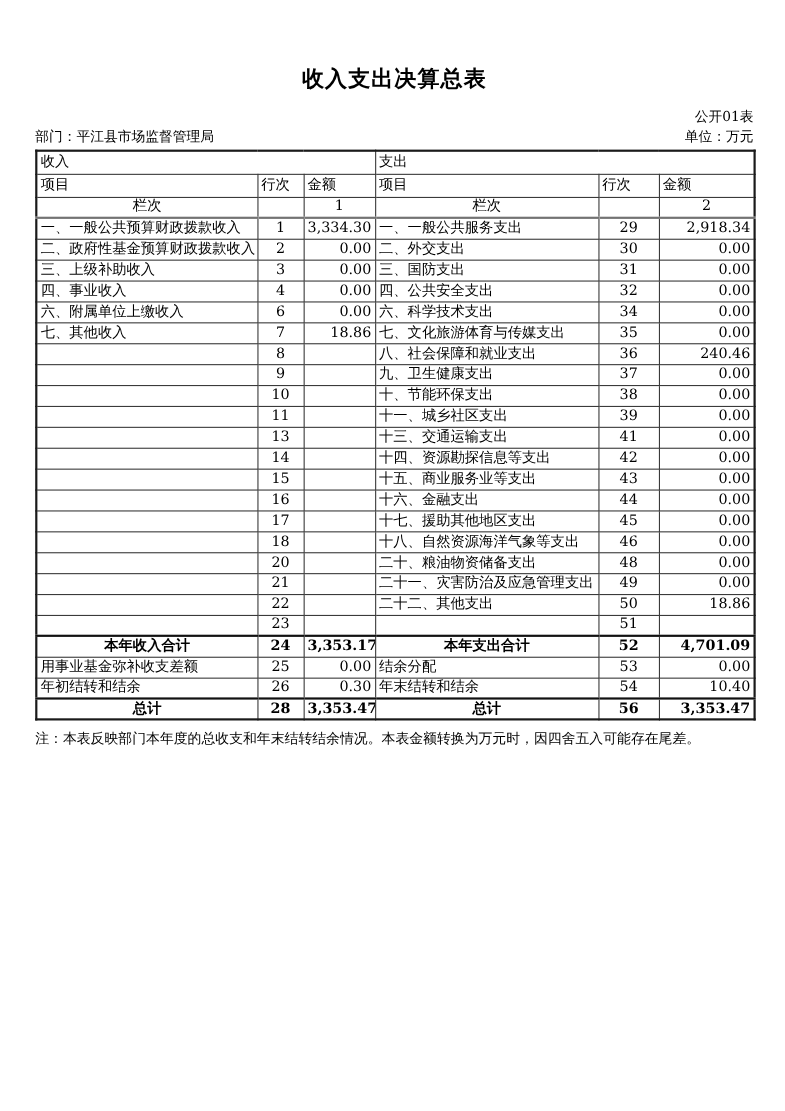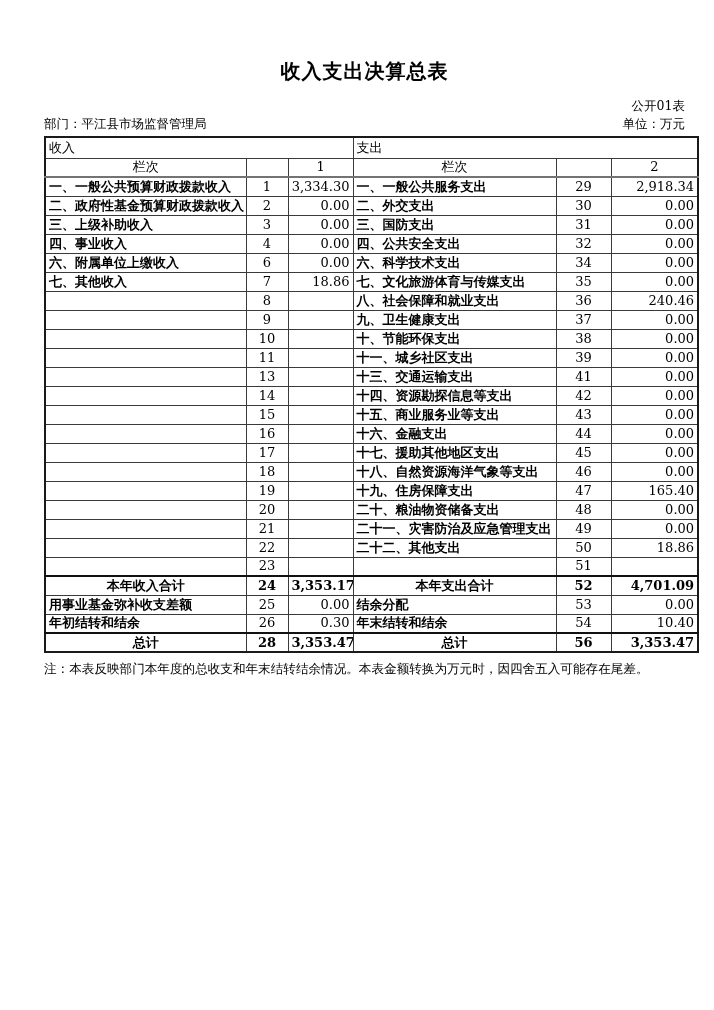--- a/index.html
+++ b/index.html
@@ -4,21 +4,21 @@
 <style>
   * { margin: 0; padding: 0; box-sizing: border-box; }
   html, body { background: #ffffff; }
   body {
     width: 714px; height: 1010px;
     font-family: "DejaVu Serif", "Liberation Serif", serif;
     color: #000;
     position: relative;
     overflow: hidden;
   }
-  .page { padding: 60px 29px 0 44px; }
+  .page { padding: 60px 29px 0 32px; }
   .doc-title {
     text-align: center;
     font-size: 20px;
     font-weight: bold;
     letter-spacing: 1px;
     line-height: 1.1;
   }
   .table-code {
     text-align: right;
     font-size: 12.5px;
@@ -45,21 +45,21 @@
     line-height: 1.25;
     padding: 0 3px;
     white-space: nowrap;
     overflow: hidden;
     vertical-align: middle;
   }
   tr.hdr td { height: 21px; }
   tr.rank-row td { height: 19px; text-align: center; }
   tr.rank-row td { border-bottom: 2px solid #737373; margin-top: 17px; }
   tr.data-row td { height: 19px; }
-  td.item { text-align: left; font-weight: bold; }
+  td.item { text-align: left; }
   td.line { text-align: center; }
   td.amount { text-align: right; }
   tr.total-row td { border-top: 2px solid #111; font-weight: bold; }
   tr.total-row td.item { text-align: center; font-weight: bold; }
   .footnote {
     font-size: 12.6px;
     margin-top: 8px;
     line-height: 1.3;
     white-space: nowrap;
   }
@@ -84,20 +84,28 @@
         <col style="width:42px">
         <col style="width:65px">
       <col style="width:203px">
         <col style="width:55px">
         <col style="width:87px">
     </colgroup>
     <tbody>
       <tr class="hdr">
         <td colspan="3">收入</td>
         <td colspan="3">支出</td>
+      </tr>
+      <tr class="hdr">
+        <td>项目</td>
+        <td>行次</td>
+        <td>金额</td>
+        <td>项目</td>
+        <td>行次</td>
+        <td>金额</td>
       </tr>
       <tr class="rank-row">
         <td>栏次</td>
         <td></td>
         <td>1</td>
         <td>栏次</td>
         <td></td>
         <td>2</td>
       </tr>
     <tr class="data-row">
@@ -223,28 +231,20 @@
         <tr class="data-row">
           <td class="item"></td>
           <td class="line">18</td>
           <td class="amount"></td>
           <td class="item">十八、自然资源海洋气象等支出</td>
           <td class="line">46</td>
           <td class="amount">0.00</td>
         </tr>
         <tr class="data-row">
           <td class="item"></td>
-          <td class="line">19</td>
-          <td class="amount"></td>
-          <td class="item">十九、住房保障支出</td>
-          <td class="line">47</td>
-          <td class="amount">165.40</td>
-        </tr>
-        <tr class="data-row">
-          <td class="item"></td>
           <td class="line">20</td>
           <td class="amount"></td>
           <td class="item">二十、粮油物资储备支出</td>
           <td class="line">48</td>
           <td class="amount">0.00</td>
         </tr>
         <tr class="data-row">
           <td class="item"></td>
           <td class="line">21</td>
           <td class="amount"></td>

